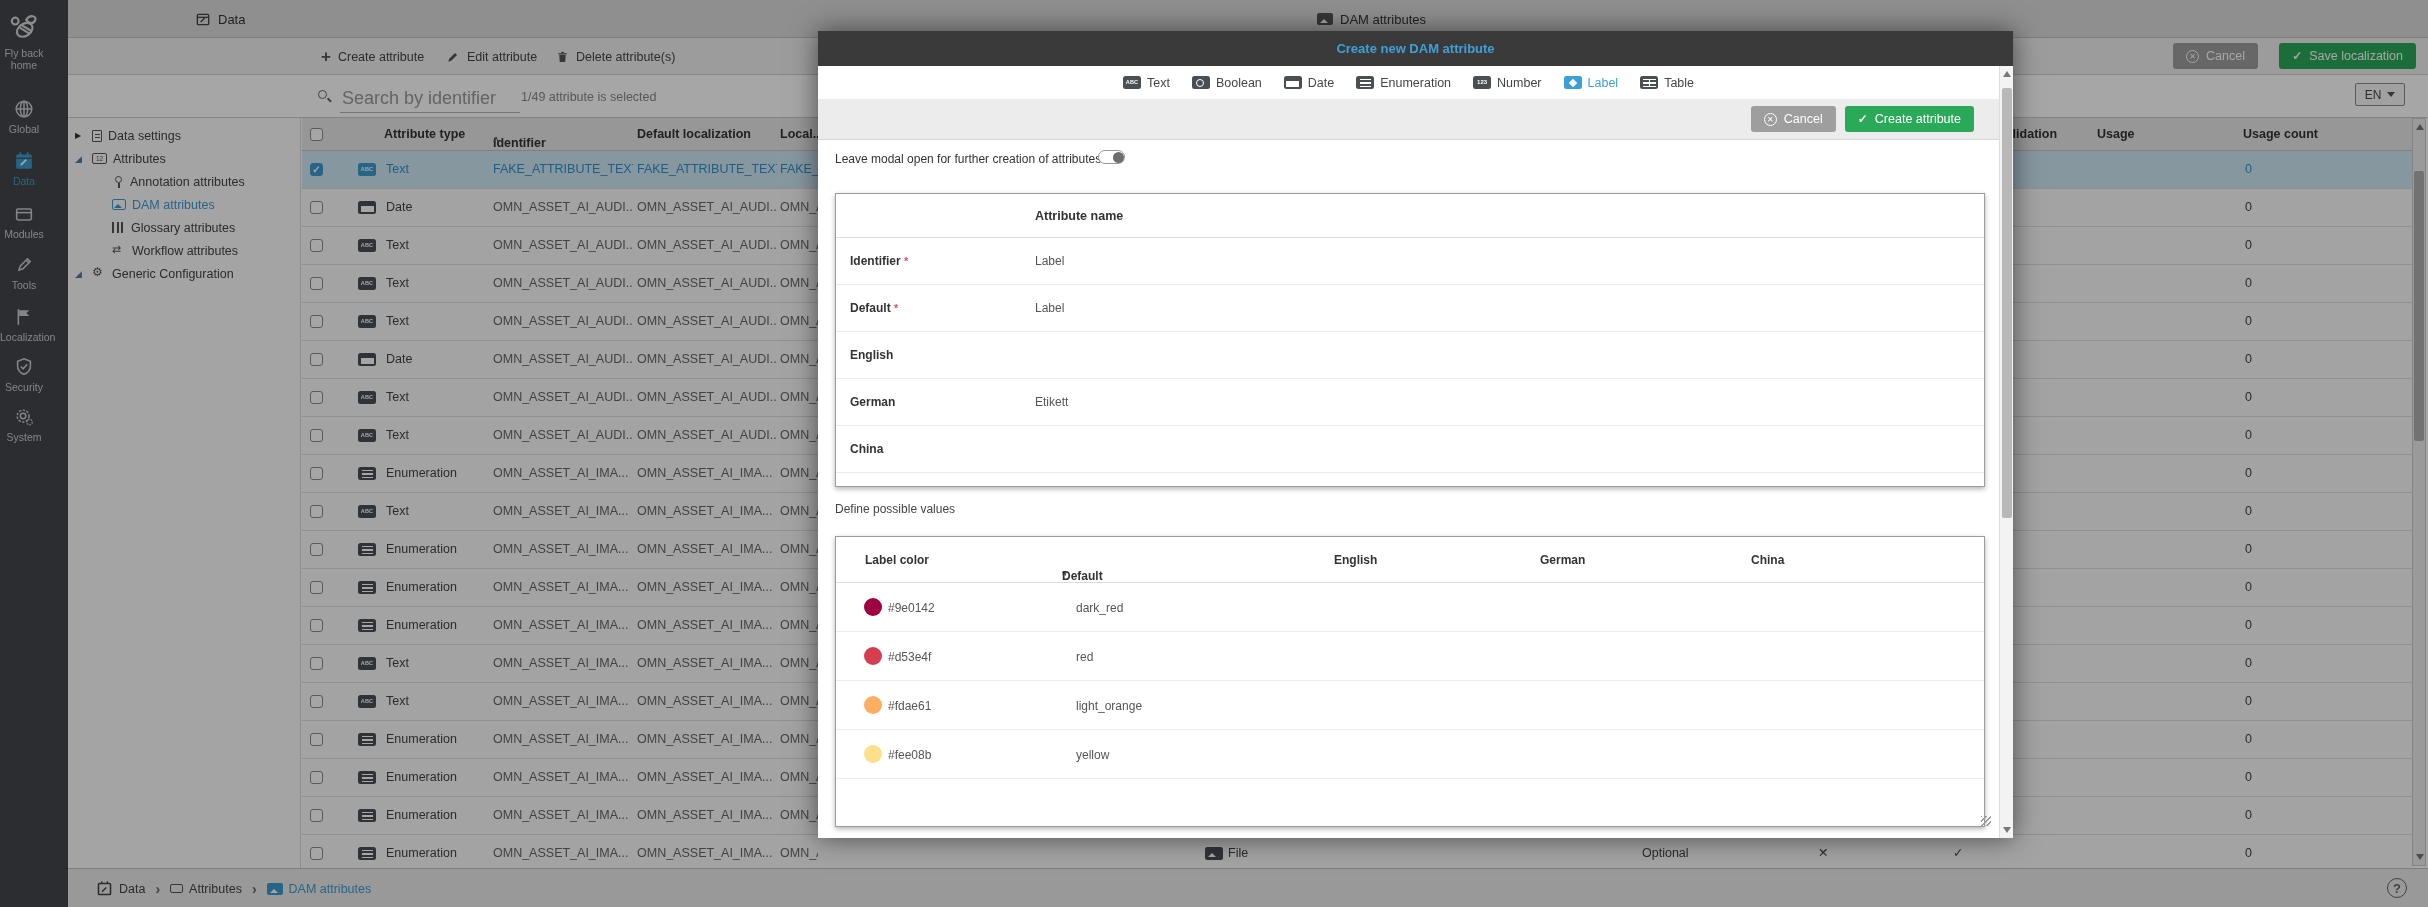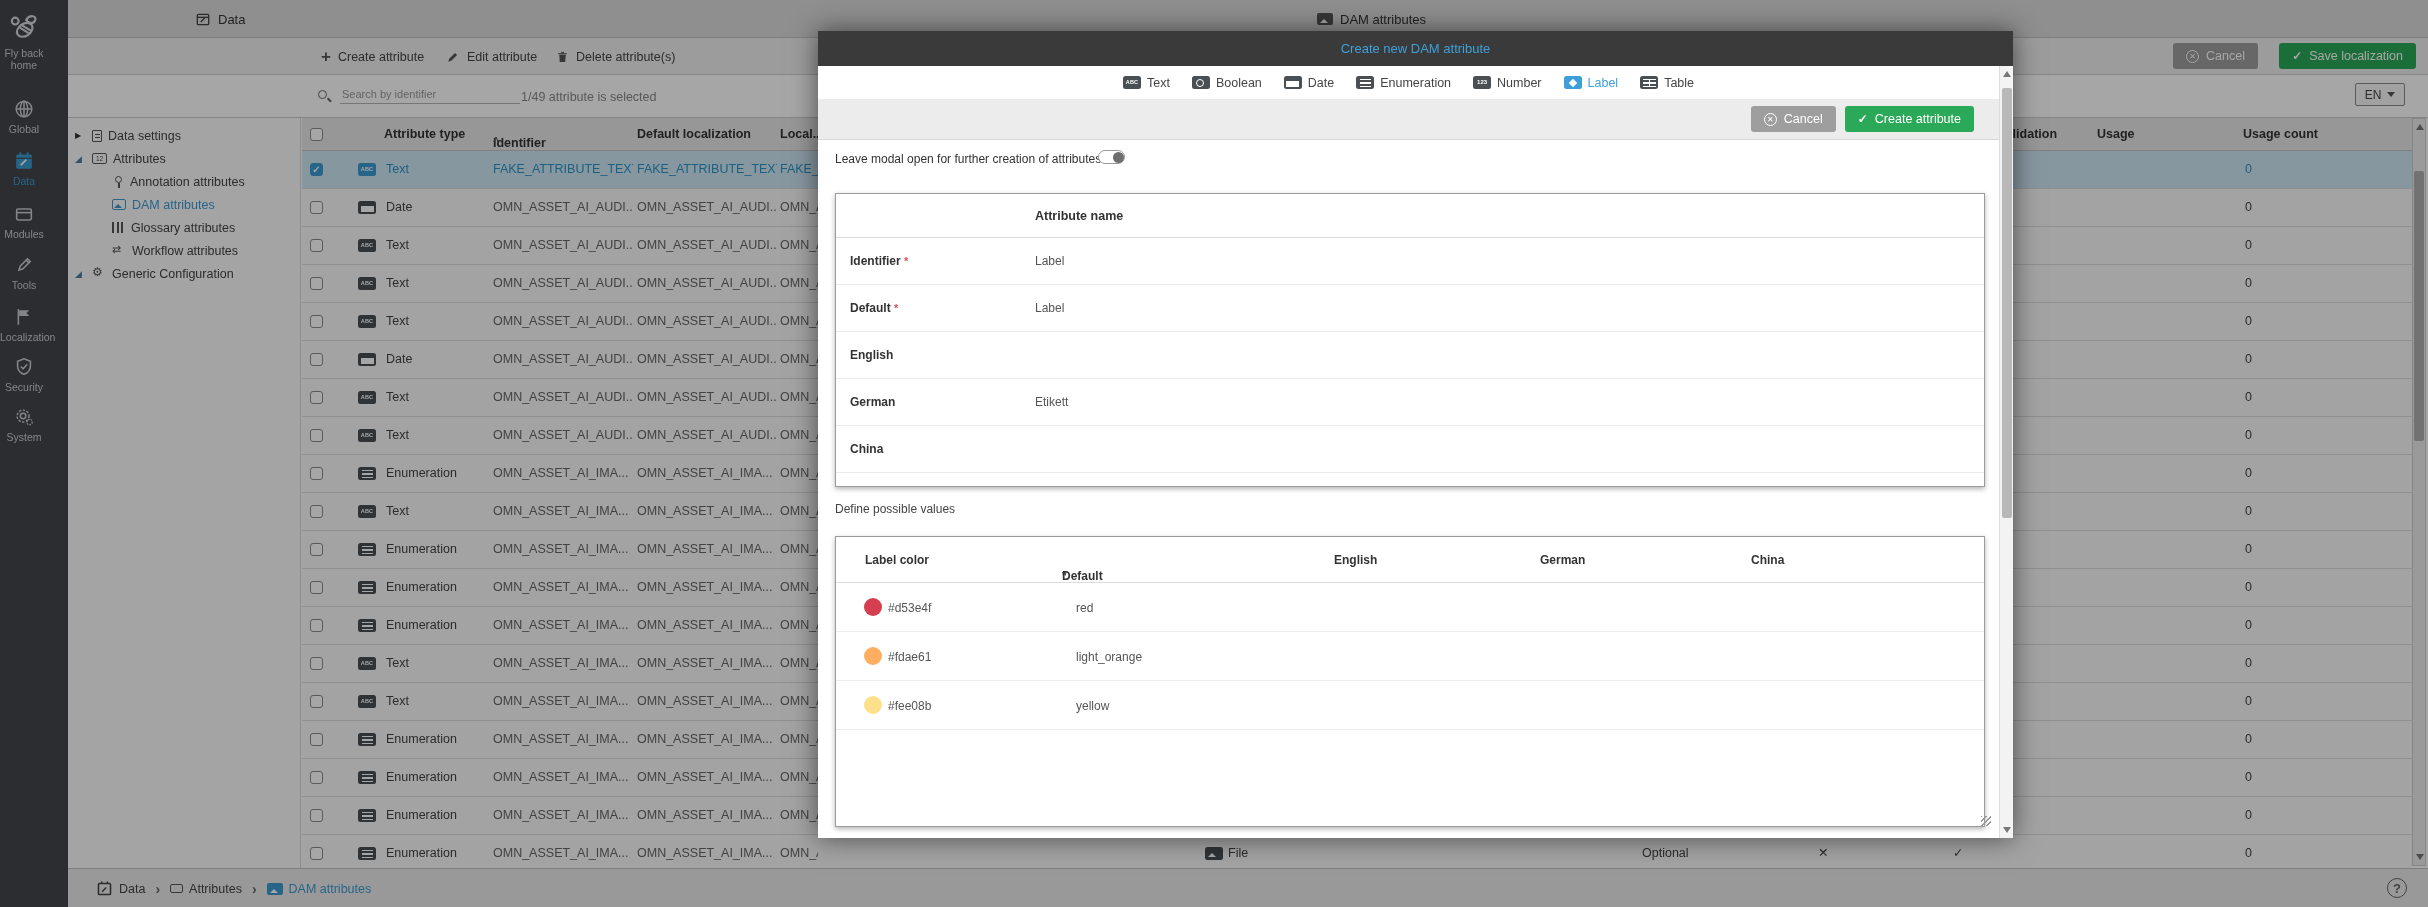--- a/index.html
+++ b/index.html
@@ -16,21 +16,21 @@
   .main{position:absolute;left:68px;top:0;right:0;bottom:0;background:#fff;}
   .topstrip{position:absolute;left:0;top:0;right:0;height:38px;background:#dcdcdc;border-bottom:1px solid #c2c2c2;}
   .title{position:absolute;top:0;height:38px;display:flex;align-items:center;gap:7px;font-size:13px;color:#333;}
   .toolbar{position:absolute;left:0;top:38px;right:0;height:37px;background:#f0f0f0;border-bottom:1px solid #d0d0d0;}
   .tbtn{position:absolute;top:0;height:37px;display:flex;align-items:center;gap:7px;font-size:12.5px;color:#444;cursor:pointer;}
   .plus-icon{font-size:17px;color:#555;font-weight:bold;line-height:17px;}
   .plus-icon::after{content:"+";}
   .searchrow{position:absolute;left:0;top:75px;right:0;height:43px;background:#fff;border-bottom:1px solid #ccc;}
   .mag{position:absolute;left:250px;top:15px;width:9px;height:9px;border:1.6px solid #666;border-radius:50%;}
   .mag::after{content:"";position:absolute;left:8px;top:8px;width:5px;height:1.6px;background:#666;transform:rotate(45deg);}
-  .searchrow input{position:absolute;left:272px;top:10px;width:180px;border:none;border-bottom:1px solid #b5b5b5;font-size:11px;color:#444;outline:none;background:transparent;padding:3px 2px;}
+  .searchrow input{position:absolute;left:272px;top:10px;width:180px;border:none;border-bottom:1px solid #b5b5b5;font-size:18px;color:#444;outline:none;background:transparent;padding:3px 2px;}
   .searchrow input::placeholder{color:#999;}
   .sel-status{position:absolute;left:453px;top:15px;font-size:12.5px;color:#888;}
   .lang{position:absolute;left:2287px;top:8px;width:50px;height:23px;border:1px solid #8a8a8a;border-radius:2px;display:flex;align-items:center;justify-content:center;gap:6px;font-size:12px;color:#444;cursor:pointer;background:#f7f7f7;}
   .caret-down{width:0;height:0;border-left:4px solid transparent;border-right:4px solid transparent;border-top:5px solid #555;}
 
   
   .btn{display:inline-flex;align-items:center;gap:7px;height:26px;border-radius:3px;color:#fff;font-size:12.5px;padding:0 13px;cursor:pointer;border:none;}
   .btn-gray{background:#9e9e9e;}
   .btn-green{background:#2aa958;}
   .circlex{width:13px;height:13px;border:1.2px solid #fff;border-radius:50%;font-size:8px;line-height:11px;text-align:center;color:#fff;}
@@ -108,21 +108,21 @@
   .bc-sep{color:#666;font-weight:bold;font-size:14px;}
   .bc-sep::after{content:"›";}
   .bc-attr{width:13px;height:9px;border:1.2px solid #555;border-radius:2px;display:inline-block;}
   .help{position:absolute;left:2319px;top:9px;width:20px;height:20px;border:1.7px solid #666;border-radius:50%;color:#666;font-size:13px;font-weight:bold;text-align:center;line-height:19px;cursor:pointer;}
   .help::after{content:"?";}
 
   
   .overlay{position:absolute;inset:0;background:rgba(0,0,0,0.35);z-index:50;}
   .modal{position:absolute;left:818px;top:31px;width:1195px;height:807px;background:#fff;z-index:100;box-shadow:0 0 25px rgba(0,0,0,0.55);}
   .m-header{position:absolute;left:0;top:0;right:0;height:35px;background:#3a3a3a;display:flex;align-items:center;justify-content:center;}
-  .m-title{color:#3da0d9;font-size:13px;font-weight:normal;}
+  .m-title{color:#3da0d9;font-size:13px;font-weight:bold;}
   .m-tabs{position:absolute;left:0;top:35px;right:14px;height:33px;background:#fff;display:flex;align-items:center;justify-content:center;gap:22px;}
   .m-tab{display:flex;align-items:center;gap:6px;font-size:12.5px;color:#444;cursor:pointer;}
   .m-tab .chip{position:relative;top:0;}
   .m-tab.active{color:#3da0d9;}
   .m-actions{position:absolute;left:0;top:68px;right:14px;height:41px;background:#ececec;border-bottom:1px solid #d8d8d8;display:flex;align-items:center;justify-content:flex-end;gap:9px;padding-right:25px;}
   .m-toggle-label{position:absolute;left:17px;top:121px;font-size:12px;color:#333;}
   .toggle{position:absolute;left:280px;top:119px;width:27px;height:14px;border:1px solid #999;border-radius:8px;background:#fff;cursor:pointer;}
   .toggle::after{content:"";position:absolute;right:0.5px;top:0.5px;width:11px;height:11px;border-radius:50%;background:#6e6e6e;}
 
   .panel{position:absolute;left:17px;width:1150px;border:1px solid #9b9b9b;background:#fff;box-shadow:0 2px 5px rgba(0,0,0,0.3);}
@@ -754,20 +754,25 @@
         <span style="left:29px;">Label color</span>
         <span style="left:226px;">
             <span>Default</span> 
             <span class="p-req">*</span>
           </span>
         <span style="left:498px;">English</span>
         <span style="left:704px;">German</span>
         <span style="left:915px;">China</span>
       </div>
 
+        <div class="v-row">
+          <span class="swatch" style="background-color: rgb(158, 1, 66);"></span>
+          <span class="v-hex">#9e0142</span>
+          <span class="v-def">dark_red</span>
+        </div>
 
         <div class="v-row">
           <span class="swatch" style="background-color: rgb(213, 62, 79);"></span>
           <span class="v-hex">#d53e4f</span>
           <span class="v-def">red</span>
         </div>
 
 
         <div class="v-row">
           <span class="swatch" style="background-color: rgb(253, 174, 97);"></span>

